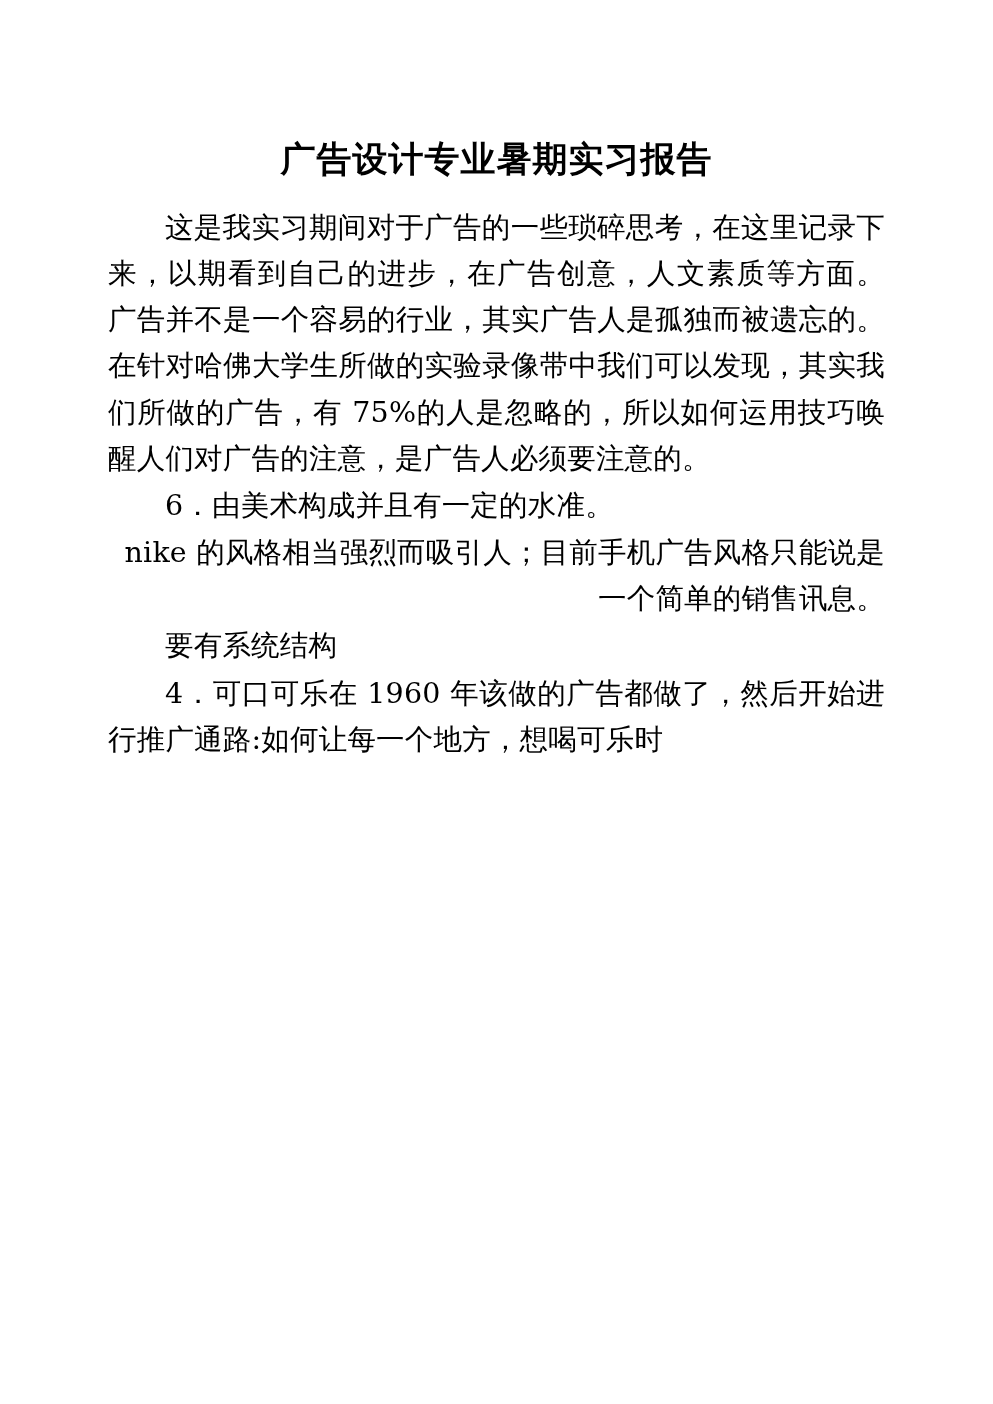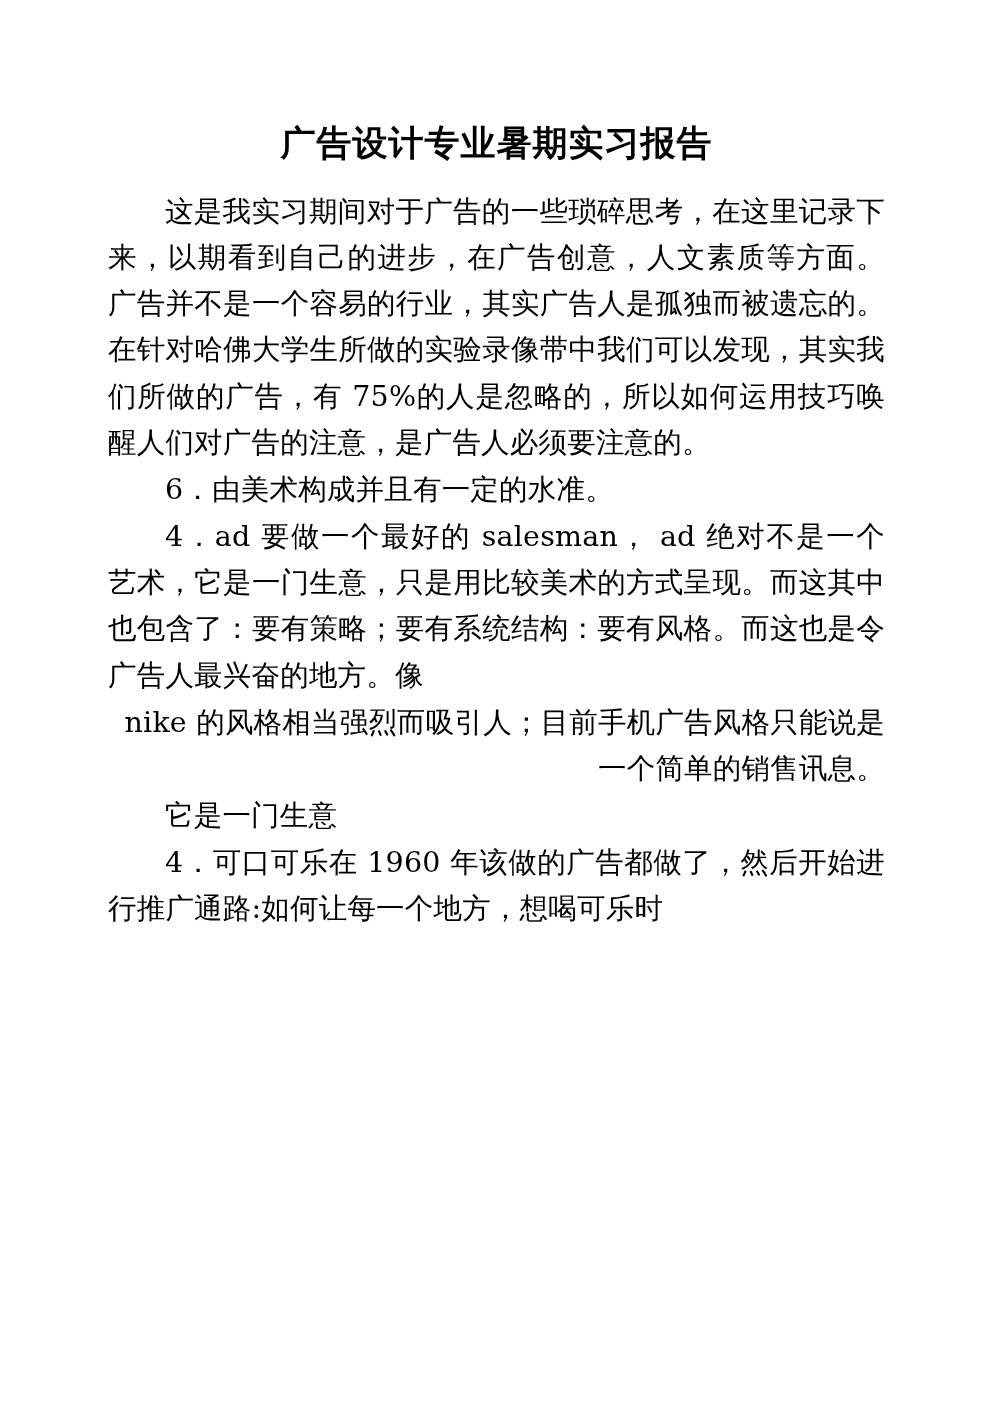--- a/index.html
+++ b/index.html
@@ -19,21 +19,21 @@
     height: 1404px;
     box-sizing: border-box;
     padding: 96px 108px 60px 108px;
     position: relative;
   }
   .doc-title {
     text-align: center;
     font-size: 35px;
     font-weight: bold;
     letter-spacing: 1px;
-    margin: 24px 0 22px 0;
+    margin: 40px 0 22px 0;
     font-family: "DejaVu Serif", "Liberation Serif", serif;
   }
   .para {
     font-size: 28.5px;
     line-height: 1.62;
     text-align: justify;
     text-justify: inter-ideograph;
     margin: 0 0 1px 0;
     letter-spacing: 0.2px;
   }
@@ -50,21 +50,20 @@
 <div class="page">
 
   <h1 class="doc-title">广告设计专业暑期实习报告</h1>
 
   <p class="para indent">这是我实习期间对于广告的一些琐碎思考，在这里记录下来，以期看到自己的进步，在广告创意，人文素质等方面。　广告并不是一个容易的行业，其实广告人是孤独而被遗忘的。在针对哈佛大学生所做的实验录像带中我们可以发现，其实我们所做的广告，有 75%的人是忽略的，所以如何运用技巧唤醒人们对广告的注意，是广告人必须要注意的。</p>
 
   <p class="para indent">6．由美术构成并且有一定的水准。</p>
 
 
 
-  <p class="para indent">4．ad 要做一个最好的 salesman， ad 绝对不是一个艺术，它是一门生意，只是用比较美术的方式呈现。而这其中也包含了：要有策略；要有系统结构：要有风格。而这也是令广告人最兴奋的地方。像</p>
 
   <p class="para nowrap-block">nike 的风格相当强烈而吸引人；目前手机广告风格只能说是一个简单的销售讯息。</p>
 
-  <p class="para indent">它是一门生意</p>
+  <p class="para indent">要有系统结构</p>
 
   <p class="para indent">4．可口可乐在 1960 年该做的广告都做了，然后开始进行推广通路:如何让每一个地方，想喝可乐时</p>
 
 </div>
 
 </body></html>

